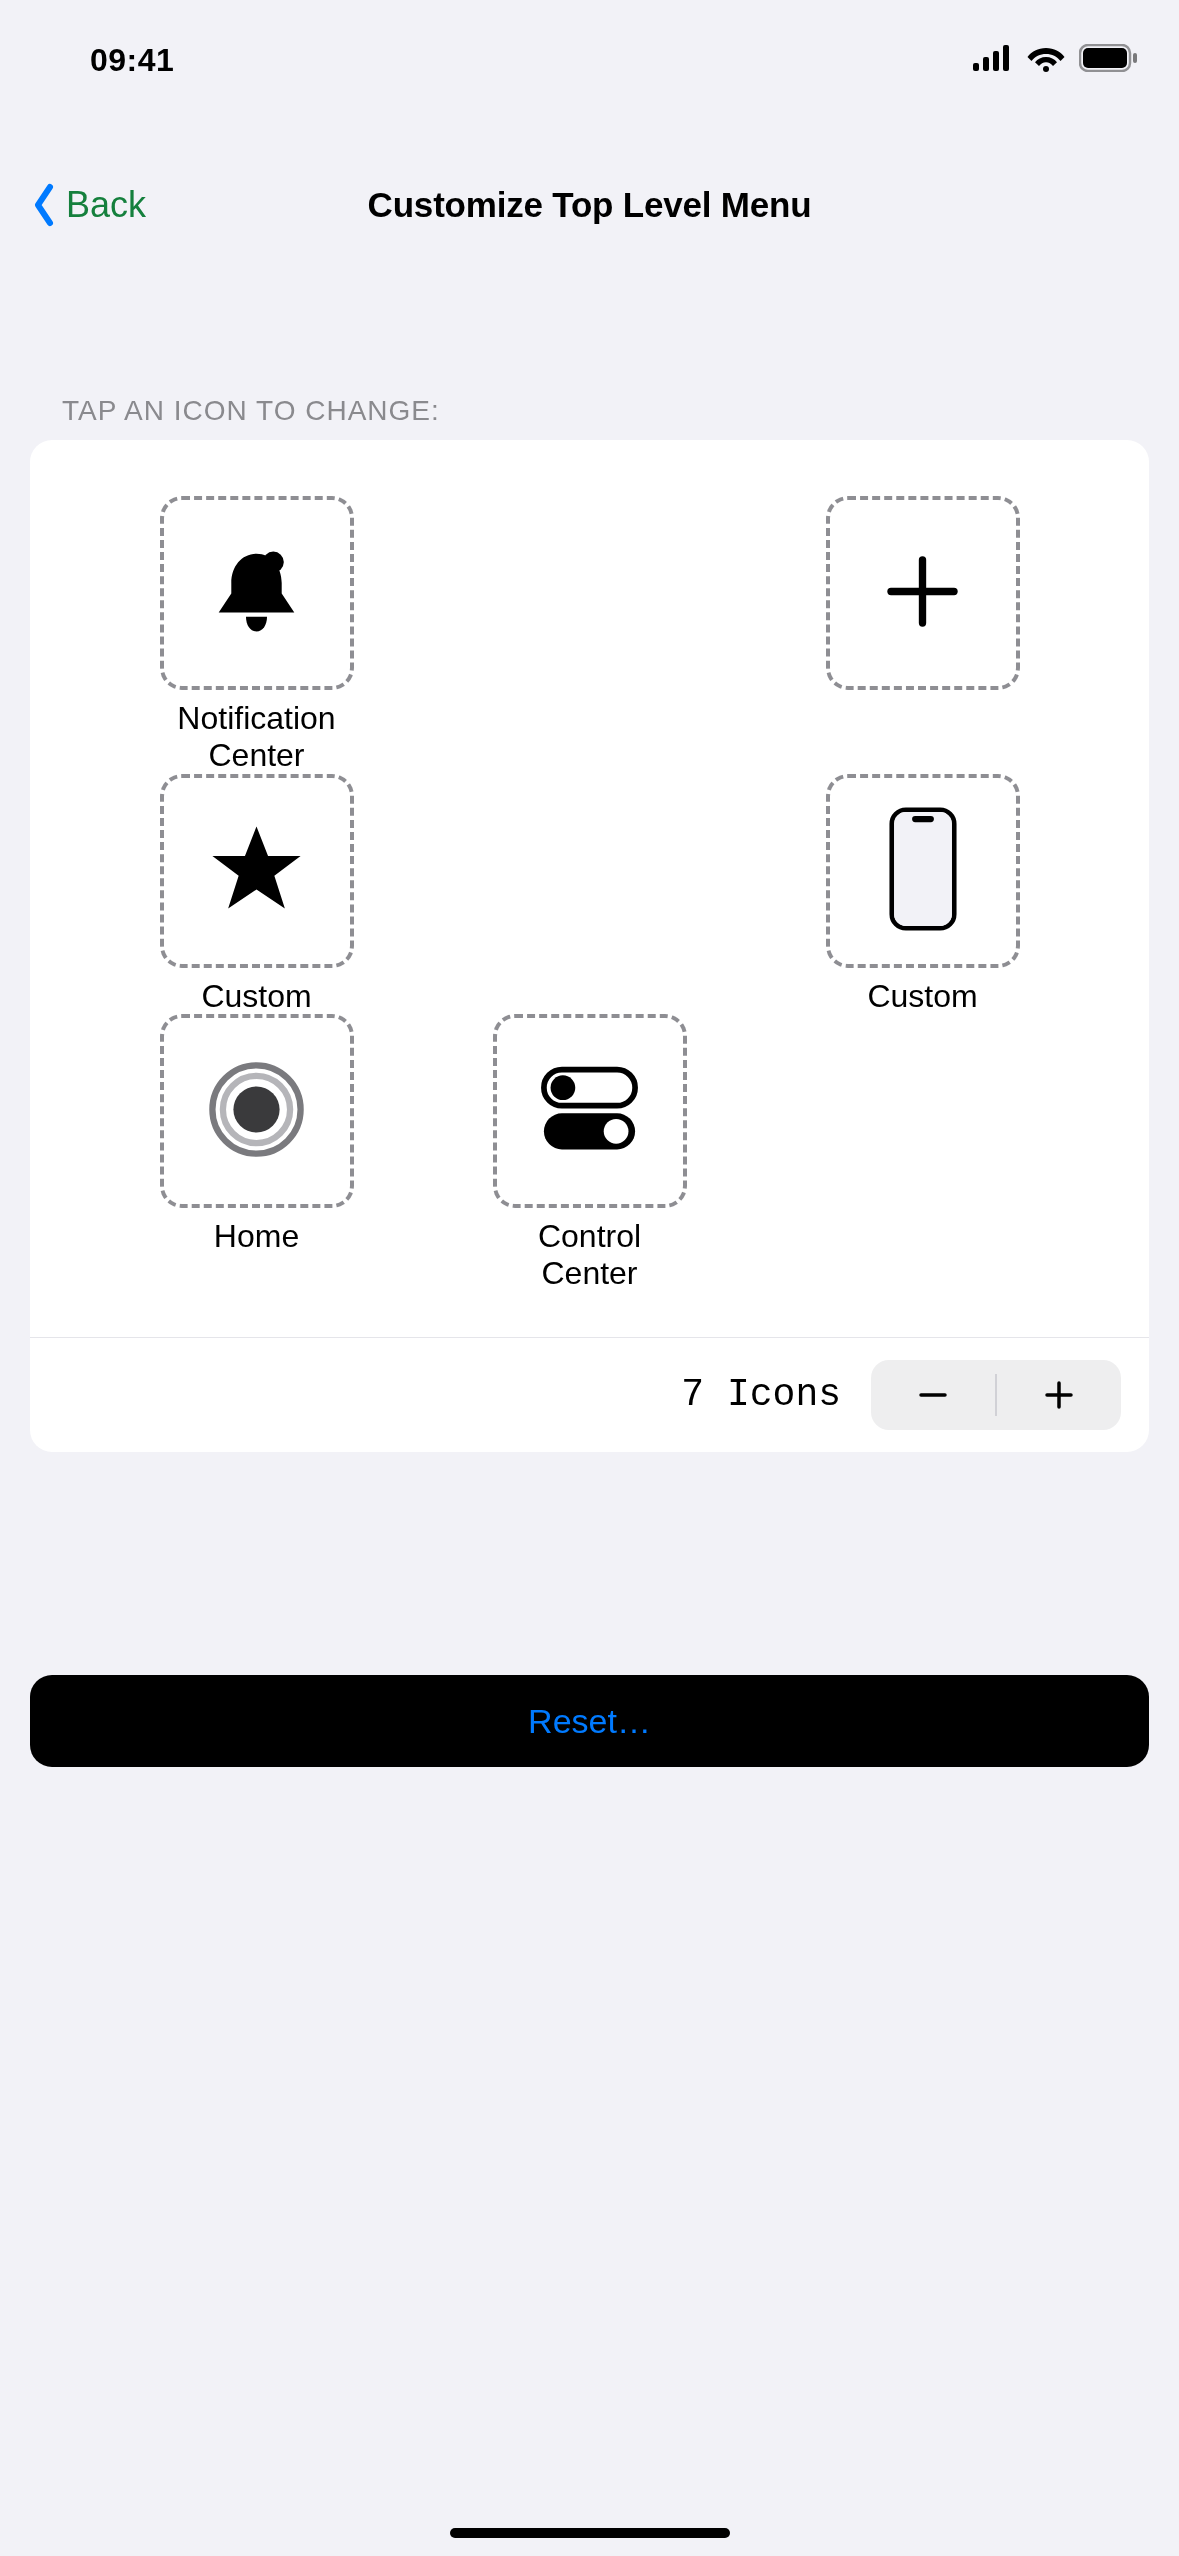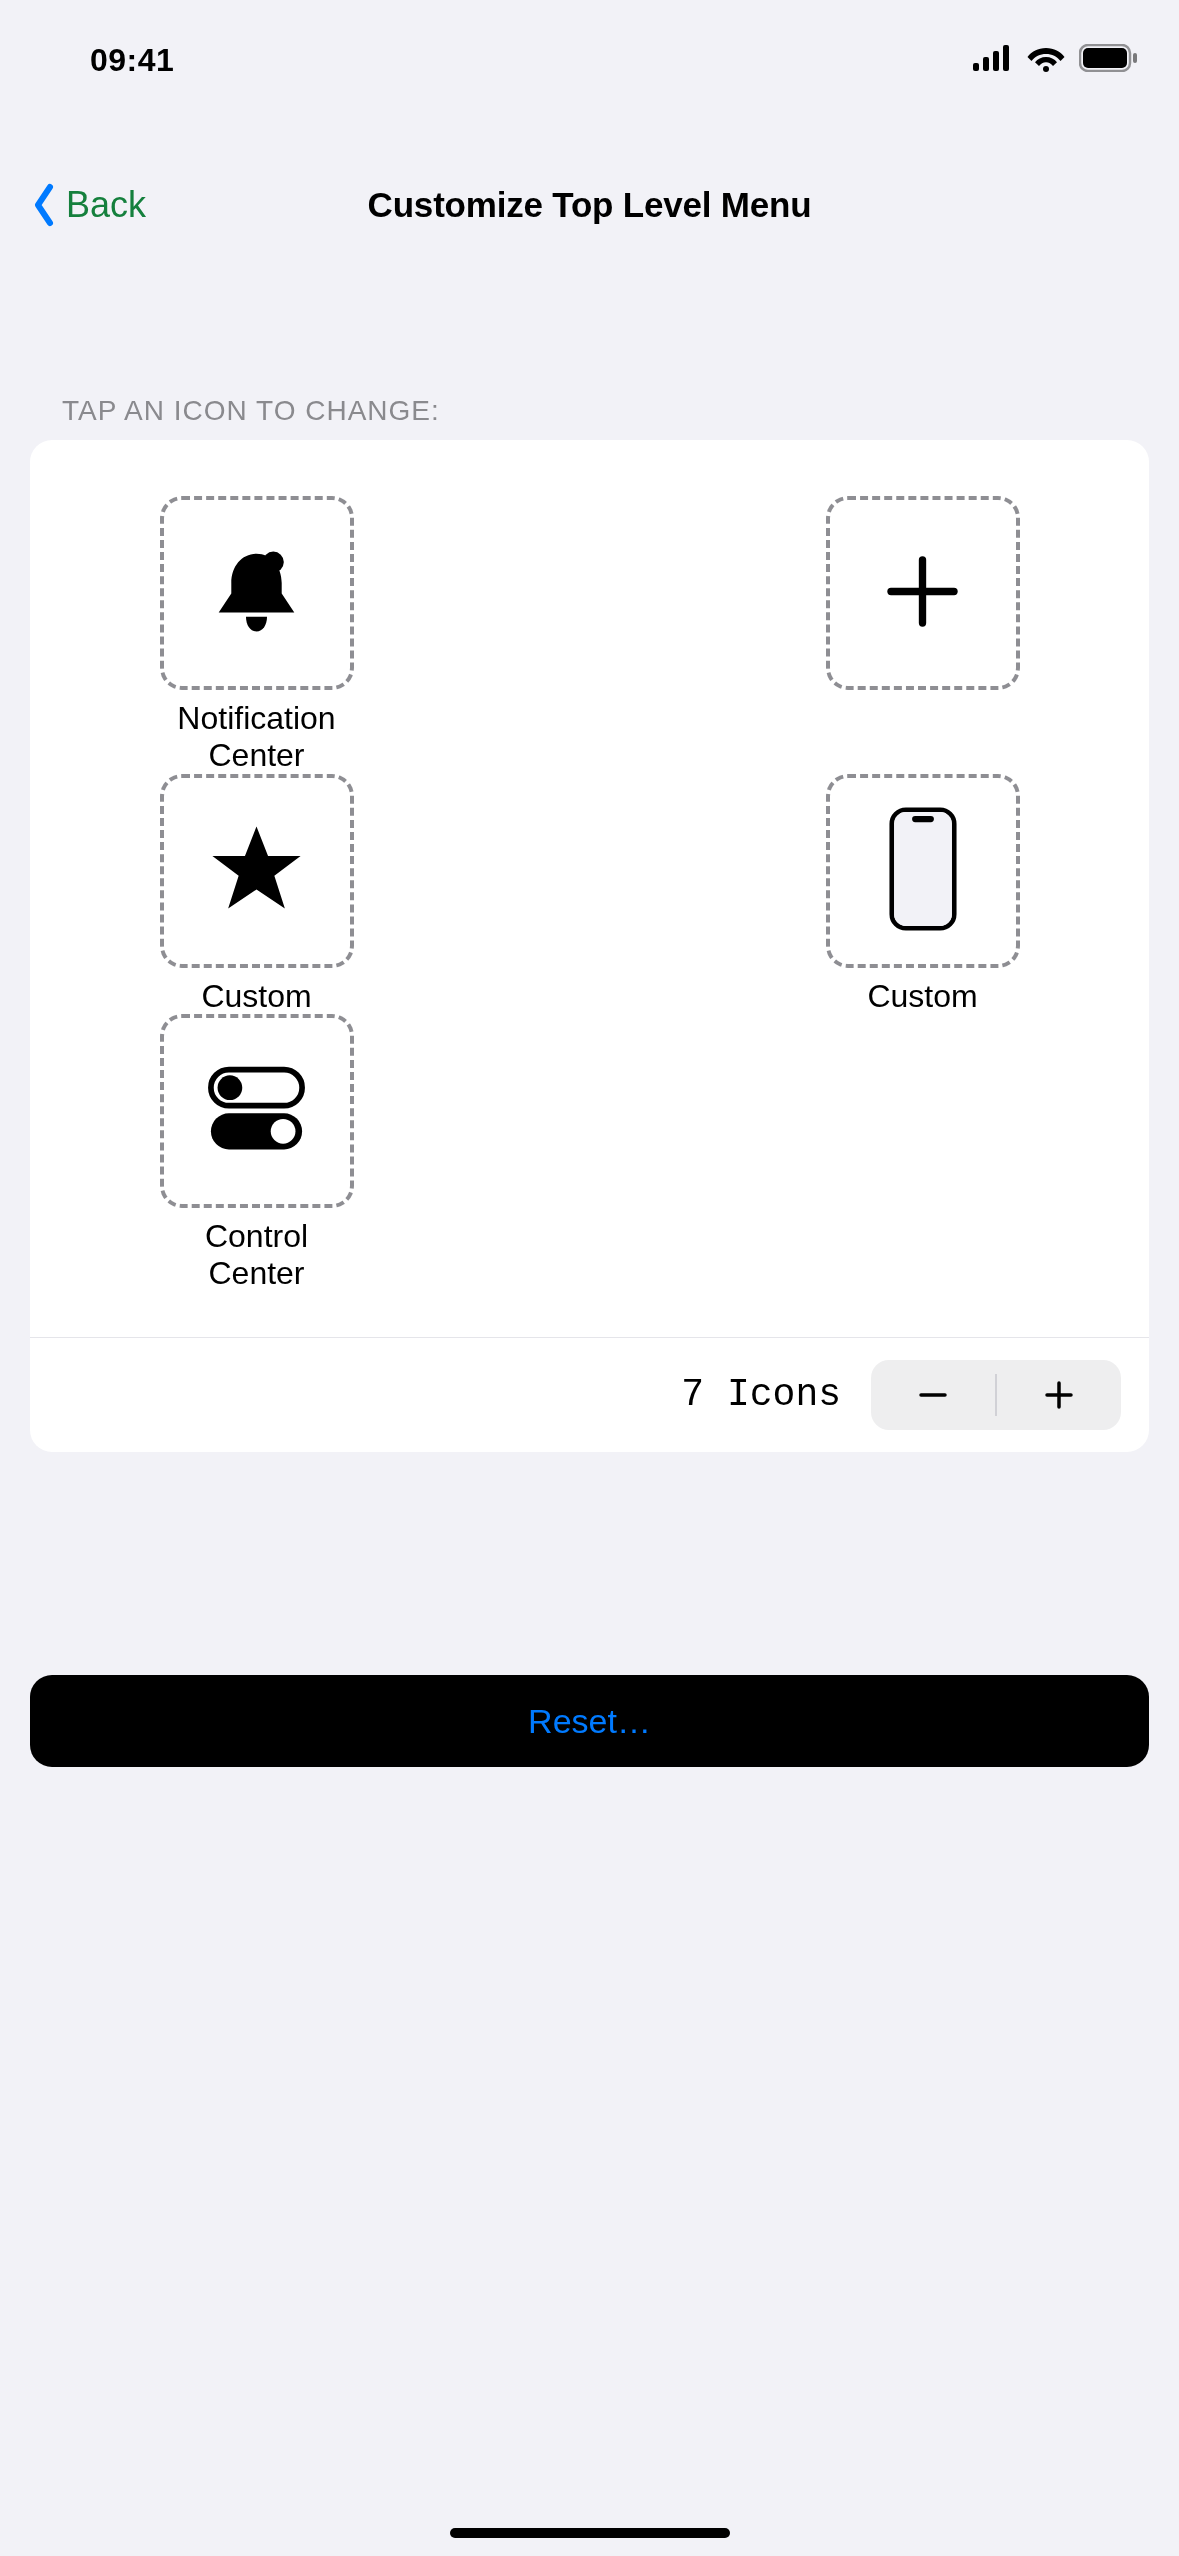--- a/index.html
+++ b/index.html
@@ -254,20 +254,32 @@
             <rect x="10" y="4" width="80" height="152" rx="18" fill="none" stroke="#000" stroke-width="6"></rect>
             <rect x="13" y="7" width="74" height="146" rx="15" fill="#f2f2f7"></rect>
             <rect x="36" y="12" width="28" height="8" rx="4" fill="#000"></rect>
           </svg>
         </span>
       </div>
       <div class="slot-label">Custom</div>
     </div>
 
 
+    <div class="slot">
+      <div class="tile">
+        <span>
+          <svg class="ico" viewBox="0 0 100 100">
+            <circle cx="50" cy="50" r="42" fill="none" stroke="#7a7a7e" stroke-width="6"></circle>
+            <circle cx="50" cy="50" r="32" fill="none" stroke="#b5b5b9" stroke-width="6"></circle>
+            <circle cx="50" cy="50" r="22" fill="#3a3a3c"></circle>
+          </svg>
+        </span>
+      </div>
+      <div class="slot-label">Home</div>
+    </div>
 
     <div class="slot">
       <div class="tile">
         <span>
           <svg viewBox="0 0 120 100" style="width:115px;height:95px">
             <rect x="12" y="8" width="96" height="38" rx="19" fill="none" stroke="#000" stroke-width="6"></rect>
             <circle cx="32" cy="27" r="13" fill="#000"></circle>
             <rect x="12" y="54" width="96" height="38" rx="19" fill="#000"></rect>
             <circle cx="88" cy="73" r="13" fill="#fff"></circle>
           </svg>

